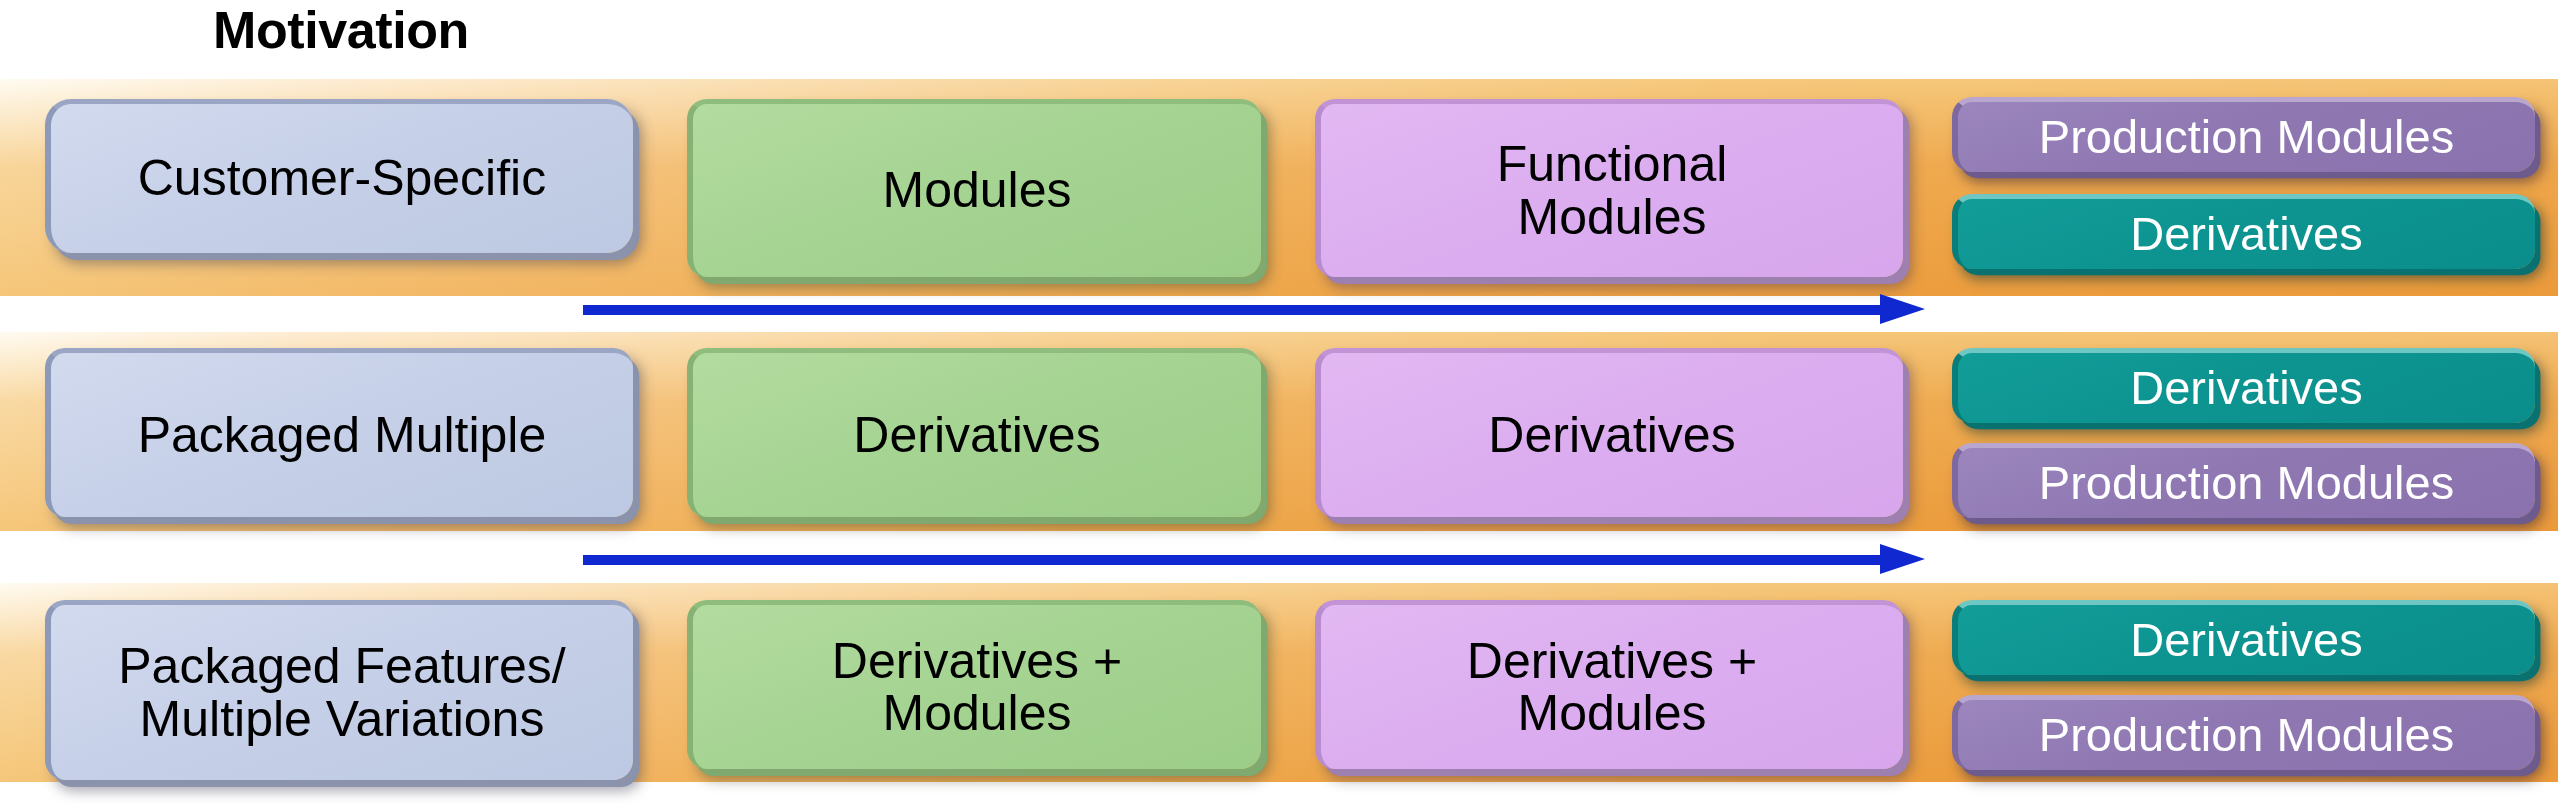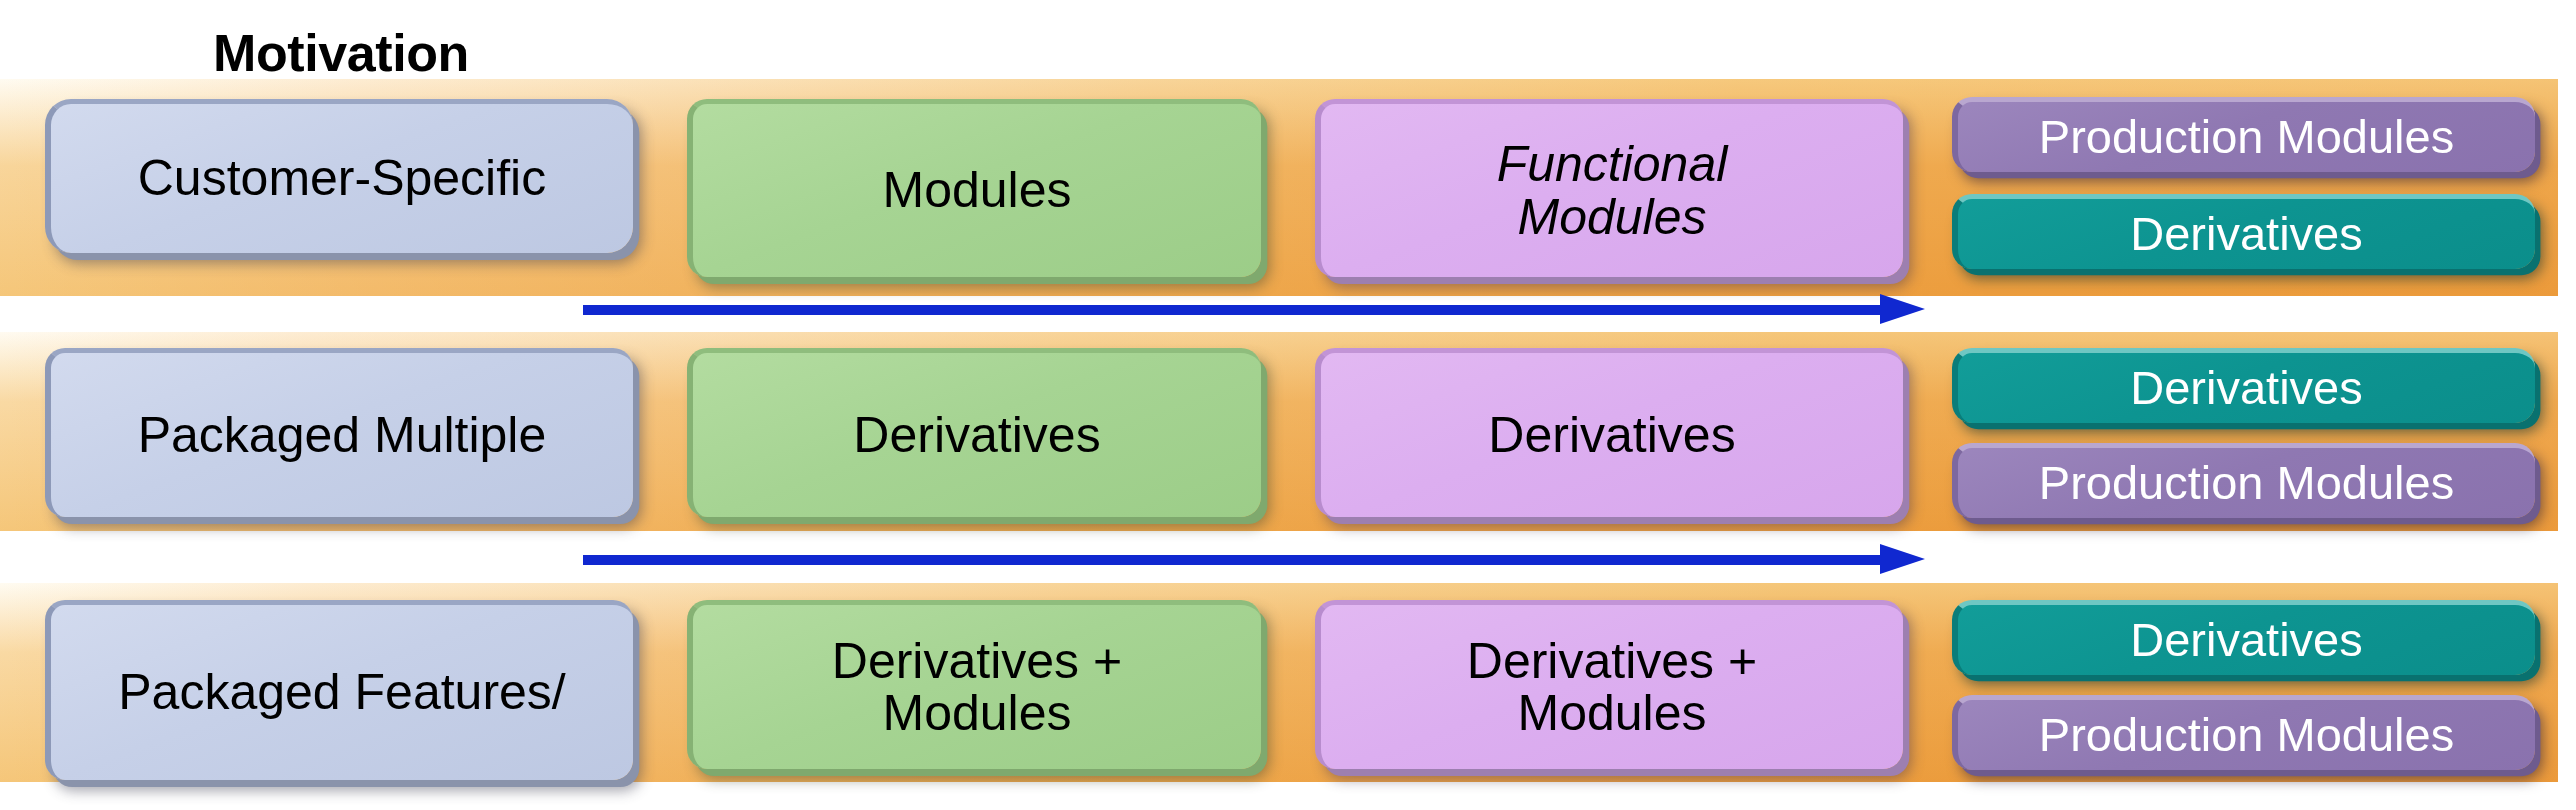--- a/index.html
+++ b/index.html
@@ -3,22 +3,23 @@
 <meta charset="utf-8">
 <style>
   html,body{margin:0;padding:0;background:#ffffff;}
   body{
     width:2576px;height:810px;position:relative;overflow:hidden;
     font-family:"Liberation Sans","DejaVu Sans",sans-serif;
   }
 
   
   .headers{
-    position:absolute;left:0;top:13px;width:2132px;height:79px;
+    position:absolute;left:0;top:0;width:2132px;height:79px;
     display:flex;
+    flex-direction:column;
   }
   .hdr{
     flex:0 0 auto;display:flex;align-items:center;justify-content:center;
     font-size:52px;font-weight:bold;color:#000000;letter-spacing:-0.4px;
     white-space:nowrap;
   }
   .hdr-motivation{width:682px;}
   .hdr-design{width:628px;}
   .hdr-engineering{width:592px;}
   .hdr-manufacturing{width:673px;}
@@ -117,21 +118,21 @@
 <div class="band band-1"></div>
 
 <div class="box blue" style="left:45px;top:99px;width:588px;height:154px;border-radius:26px;">
   <span class="lbl">Customer-Specific</span>
 </div>
 
 <div class="box green" style="left:687px;top:99px;width:574px;height:178px;">
   <span class="lbl">Modules</span>
 </div>
 
-<div class="box lilac" style="left:1315px;top:99px;width:588px;height:178px;font-style:italic;">
+<div class="box lilac" style="left:1315px;top:99px;width:588px;height:178px;">
   <span class="lbl">
     <span>Functional</span><br>
     <span>Modules</span>
   </span>
 </div>
 
 <div class="box purple" style="left:1952px;top:97px;width:583px;height:75px;">
   <span class="lbl">Production Modules</span>
 </div>
 
@@ -169,20 +170,21 @@
 <div class="arrow" style="left:583px;top:544px;width:1342px;">
   <div class="shaft" style="width:1301px;"></div>
   <div class="head" style="left:1297px;"></div>
 </div>
 
 <div class="band band-3"></div>
 
 <div class="box blue" style="left:45px;top:600px;width:588px;height:180px;">
   <span class="lbl">
     <span>Packaged Features/</span><br>
+    <span>Multiple Variations</span>
   </span>
 </div>
 
 <div class="box green" style="left:687px;top:600px;width:574px;height:169px;">
   <span class="lbl">
     <span>Derivatives +</span><br>
     <span>Modules</span>
   </span>
 </div>
 

